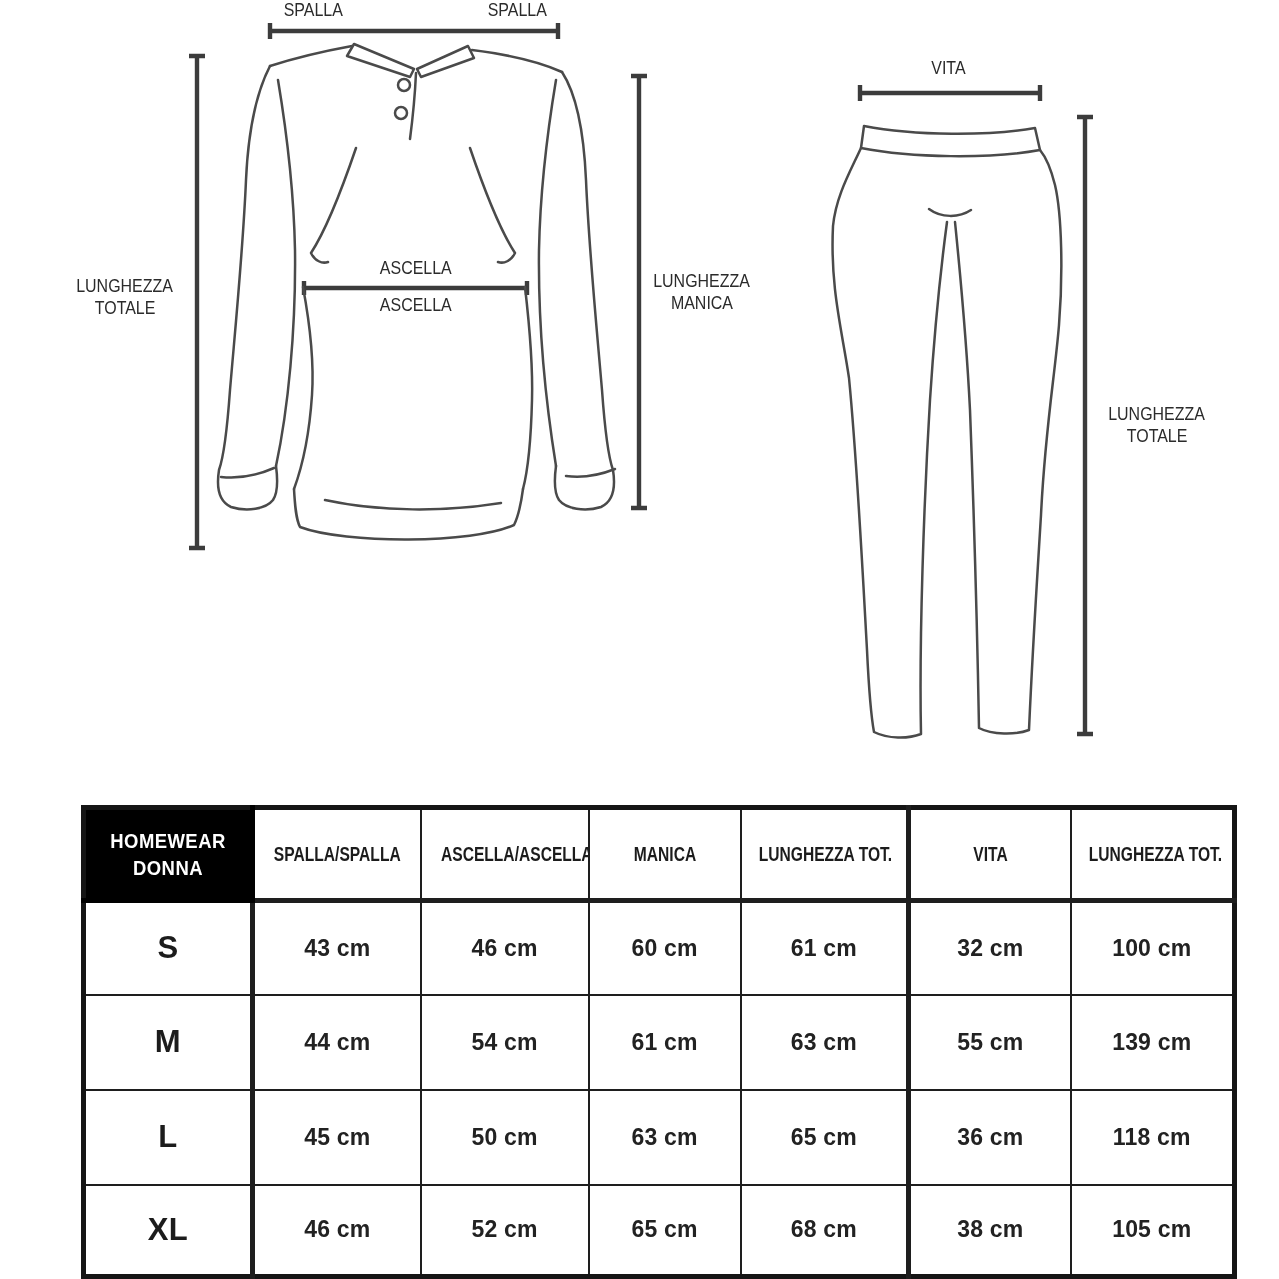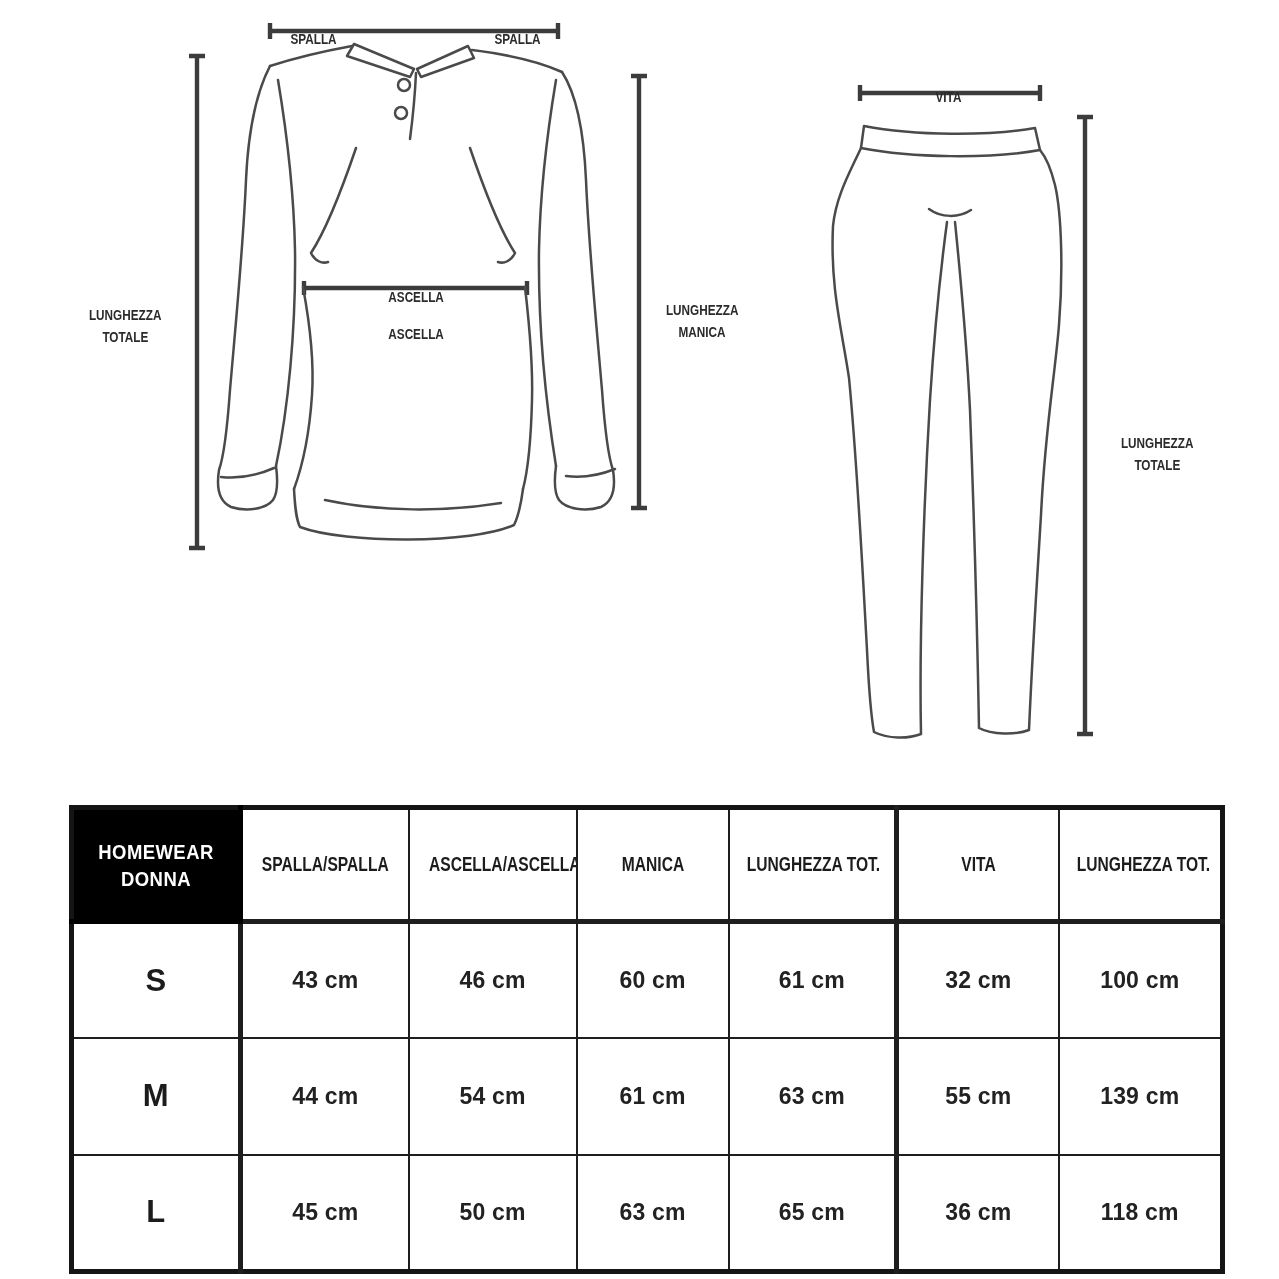--- a/index.html
+++ b/index.html
@@ -5,29 +5,28 @@
   html,body{margin:0;padding:0;}
   body{
     width:1279px;height:1279px;background:#ffffff;position:relative;
     font-family:"Liberation Sans","DejaVu Sans",sans-serif;overflow:hidden;
   }
   #stage{position:absolute;inset:0;width:1279px;height:1279px;}
 
   
   .dlabel{
     position:absolute;width:220px;text-align:center;
-    font-weight:700;font-size:14px;color:#2b2b2b;line-height:1;
+    font-weight:400;font-size:19px;color:#2b2b2b;line-height:1;
     white-space:nowrap;
-    margin-top:32px;
   }
   .dlabel>span{display:inline-block;transform:scaleX(.84);transform-origin:center;}
 
   
   .size-table{
-    position:absolute;left:69px;top:805px;width:1151px;height:469px;
+    position:absolute;left:81px;top:805px;width:1151px;height:469px;
     border-collapse:collapse;table-layout:fixed;background:#ffffff;
     border:5px solid #151515;
   }
   .size-table td{
     border:2.5px solid #1e1e1e;text-align:center;vertical-align:middle;
     padding:0;color:#1c1c1c;overflow:hidden;
   }
   .size-table td.thick-r{border-right-width:5px;}
   .size-table tr.hdr td{border-bottom-width:5px;}
   .size-table td.corner{background:#000000;color:#ffffff;border-color:#000;}
@@ -161,15 +160,24 @@
       <tr style="height:95px">
         <td class="thick-r"><span class="size-letter">L</span></td>
         <td><span class="cell-val">45 cm</span></td>
         <td><span class="cell-val">50 cm</span></td>
         <td><span class="cell-val">63 cm</span></td>
         <td class="thick-r"><span class="cell-val">65 cm</span></td>
         <td><span class="cell-val">36 cm</span></td>
         <td><span class="cell-val">118 cm</span></td>
       </tr>
 
+      <tr style="height:92px">
+        <td class="thick-r"><span class="size-letter">XL</span></td>
+        <td><span class="cell-val">46 cm</span></td>
+        <td><span class="cell-val">52 cm</span></td>
+        <td><span class="cell-val">65 cm</span></td>
+        <td class="thick-r"><span class="cell-val">68 cm</span></td>
+        <td><span class="cell-val">38 cm</span></td>
+        <td><span class="cell-val">105 cm</span></td>
+      </tr>
     </tbody>
   </table>
 </div>
 
 </body></html>

